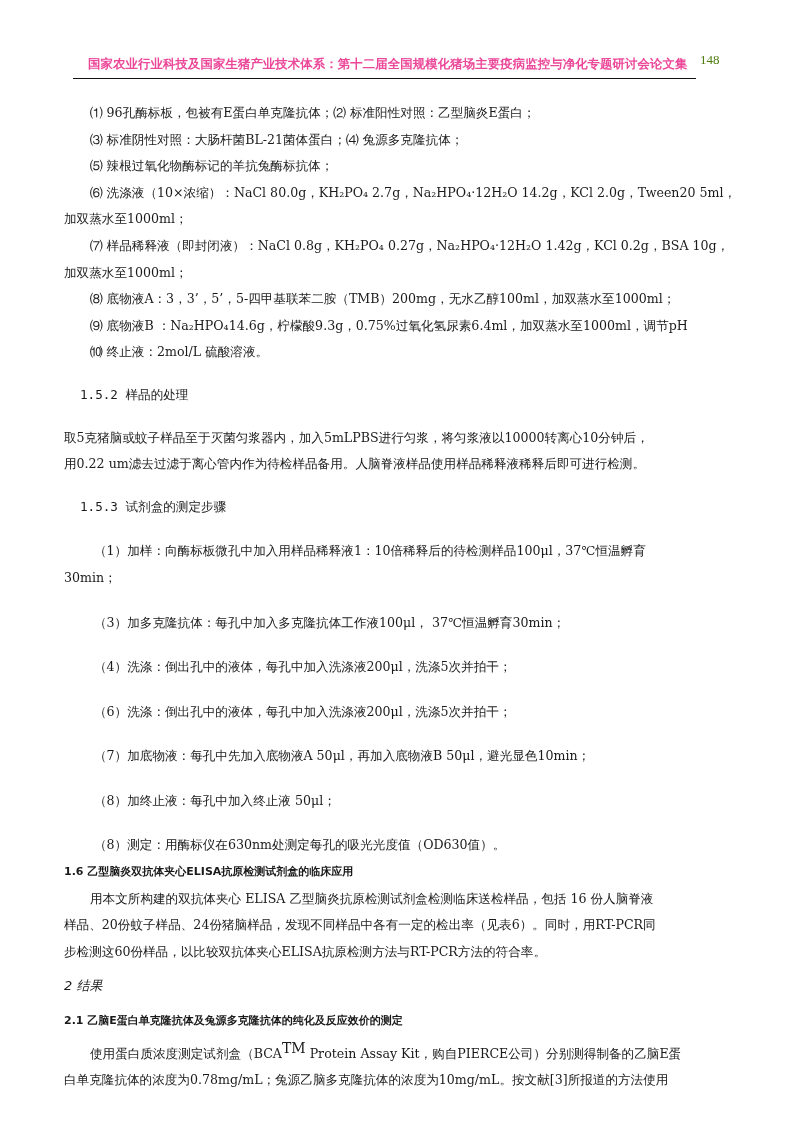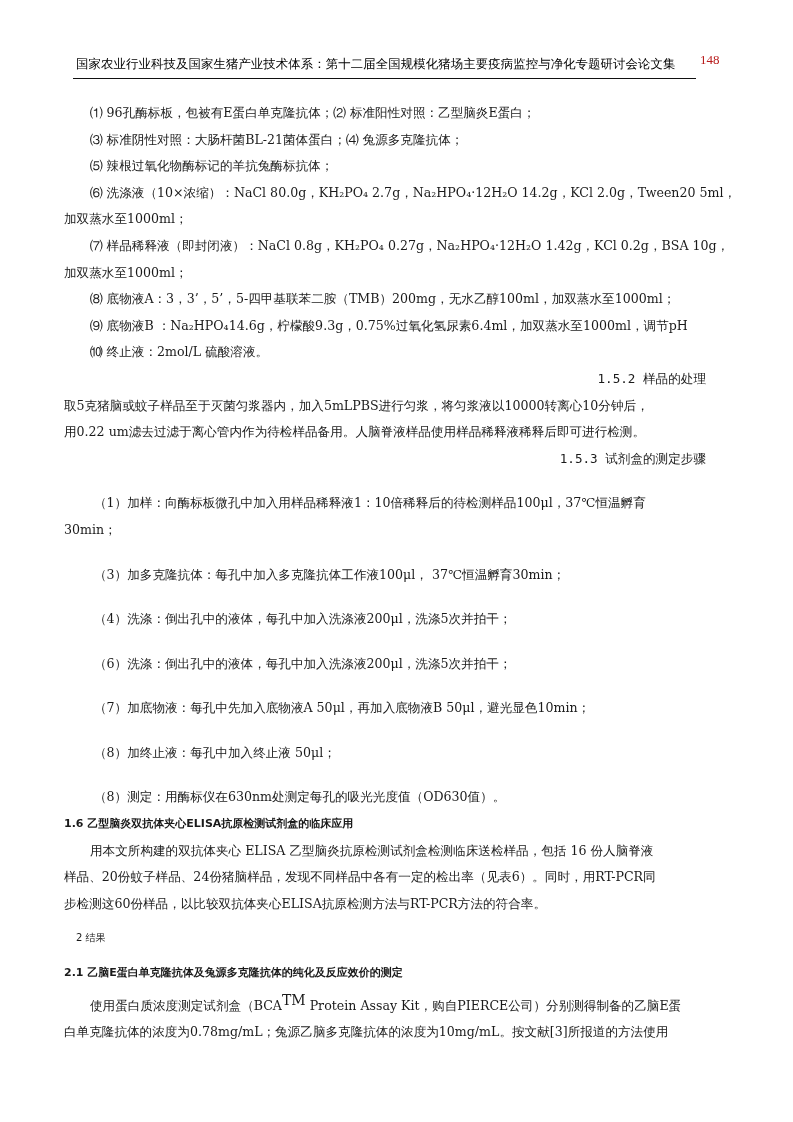--- a/index.html
+++ b/index.html
@@ -2,43 +2,43 @@
 <html><head>
   <meta charset="utf-8">
   <style>
     html, body { margin: 0; padding: 0; background: #ffffff; }
     body {
       width: 793px; height: 1122px; position: relative; overflow: hidden;
       font-family: "DejaVu Serif", "Liberation Serif", serif;
       color: #1a1a1a;
     }
     .page-header {
-      position: absolute; left: 76px; top: 56px; width: 620px;
+      position: absolute; left: 88px; top: 56px; width: 620px;
       font-family: "DejaVu Sans", "Liberation Sans", sans-serif;
-      font-size: 12.4px; font-weight: normal; letter-spacing: 0.1px;
-      white-space: nowrap; color: #000000;
+      font-size: 12.4px; font-weight: bold; letter-spacing: 0.1px;
+      white-space: nowrap; color: #ec4899;
     }
     .header-rule {
       position: absolute; left: 73px; top: 78px; width: 623px; height: 0;
       border-top: 1.3px solid #111;
     }
     .page-number {
       position: absolute; left: 700px; top: 52px;
-      font-family: "Liberation Serif", serif; font-size: 13px; color: #b91c1c;
+      font-family: "Liberation Serif", serif; font-size: 13px; color: #4d7c0f;
     }
     .content {
       position: absolute; left: 64px; top: 100px; width: 642px;
       font-size: 12.6px; line-height: 26.6px;
     }
     .p { margin: 0; white-space: nowrap; }
     .ind { padding-left: 26px; }
     .ind2 { padding-left: 30px; margin-top: 18px; }
-    .h3 { margin: 0; font-family: "DejaVu Sans Mono", "Liberation Mono", monospace; font-size: 12.6px; text-align: right; }
+    .h3 { margin: 16px; font-family: "DejaVu Sans Mono", "Liberation Mono", monospace; font-size: 12.6px; }
     .h2b { margin: 0; font-weight: bold; font-size: 11px; font-family: "DejaVu Sans", "Liberation Sans", sans-serif; }
-    .h1 { margin: 8px 0 8px 12px; font-size: 10px; font-family: "DejaVu Sans", "Liberation Sans", sans-serif; }
+    .h1 { margin: 8px 0 8px 0; font-size: 13px; font-family: "DejaVu Sans", "Liberation Sans", sans-serif; font-style: italic; }
     sub, sup { font-size: 14px; }
   </style>
 </head>
 <body>
 
 <div class="page-header">国家农业行业科技及国家生猪产业技术体系：第十二届全国规模化猪场主要疫病监控与净化专题研讨会论文集</div>
 <div class="header-rule"></div>
 <div class="page-number">148</div>
 
 <div class="content">

